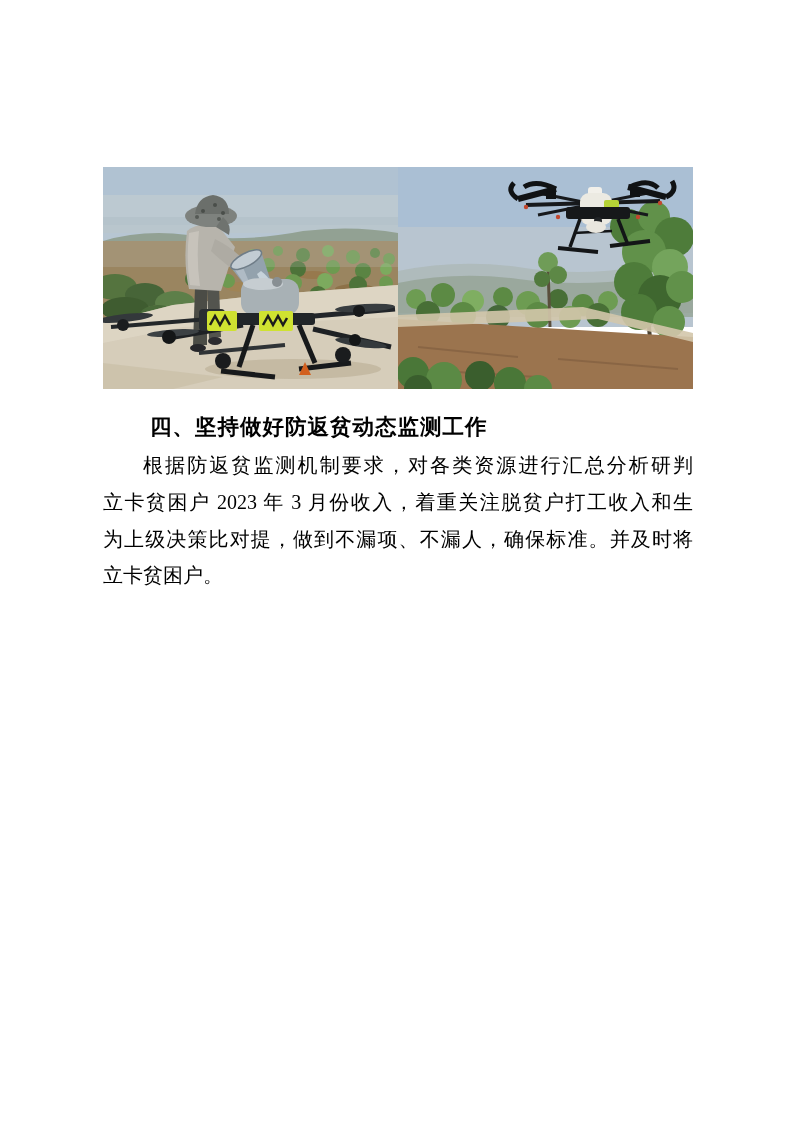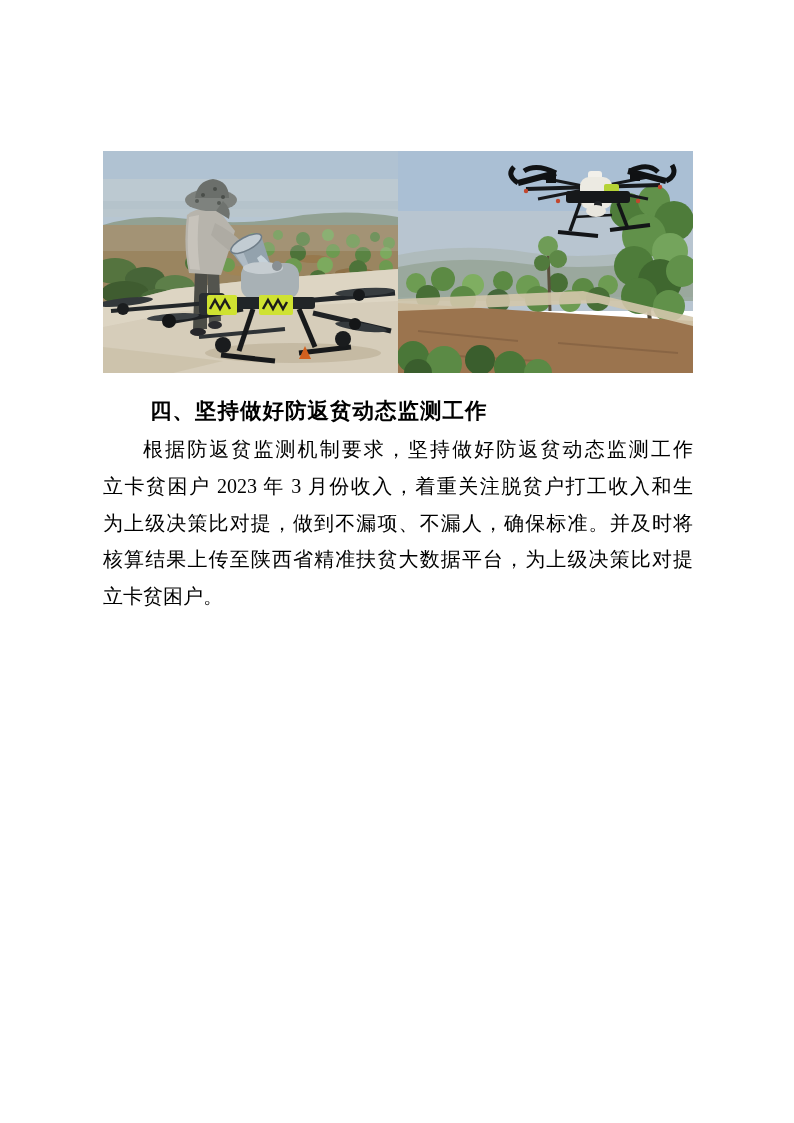--- a/index.html
+++ b/index.html
@@ -3,21 +3,21 @@
 <meta charset="utf-8">
 <style>
   html, body { margin: 0; padding: 0; }
   body {
     width: 794px; height: 1123px;
     background: #ffffff;
     position: relative;
     font-family: "Liberation Serif", "DejaVu Serif", serif;
     overflow: hidden;
   }
-  .page { position: absolute; inset: 0; background: #ffffff; }
+  .page { position: absolute; inset: 0; background: #ffffff; margin-top: 16px; }
 
   .photo-row {
     position: absolute; left: 103px; top: 151px;
     width: 590px; height: 222px;
     display: flex;
   }
   .photo { display: block; flex: 0 0 auto; }
 
   .heading {
     position: absolute; left: 103px; top: 393px; width: 591px;
@@ -258,20 +258,19 @@
         <line x1="212" y1="79" x2="252" y2="74" stroke="#131517" stroke-width="4"></line>
         <line x1="176" y1="66" x2="214" y2="64" stroke="#131517" stroke-width="2.5"></line>
         <ellipse cx="198" cy="60" rx="10" ry="6" fill="#e8e6de"></ellipse>
       </g>
     </svg>
   </div>
 
   <div class="heading">四、坚持做好防返贫动态监测工作</div>
 
   <div class="bodytext">
-    <div class="bl first">根据防返贫监测机制要求，坚持做好防返贫动态监测工作</div>
+    <div class="bl first">根据防返贫监测机制要求，对各类资源进行汇总分析研判</div>
     <div class="bl">立卡贫困户 2023 年 3 月份收入，着重关注脱贫户打工收入和生</div>
     <div class="bl">为上级决策比对提，做到不漏项、不漏人，确保标准。并及时将</div>
-    <div class="bl">核算结果上传至陕西省精准扶贫大数据平台，为上级决策比对提</div>
     <div class="bl last">立卡贫困户。</div>
   </div>
 
 </div>
 
 </body></html>

